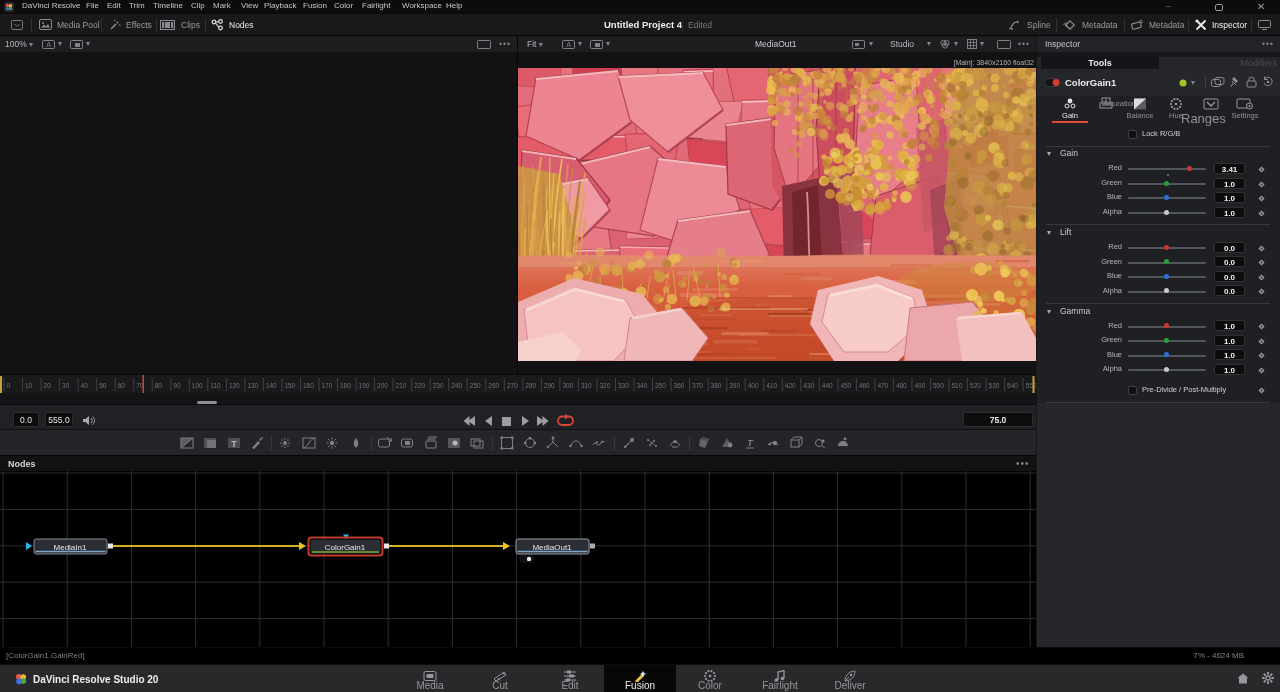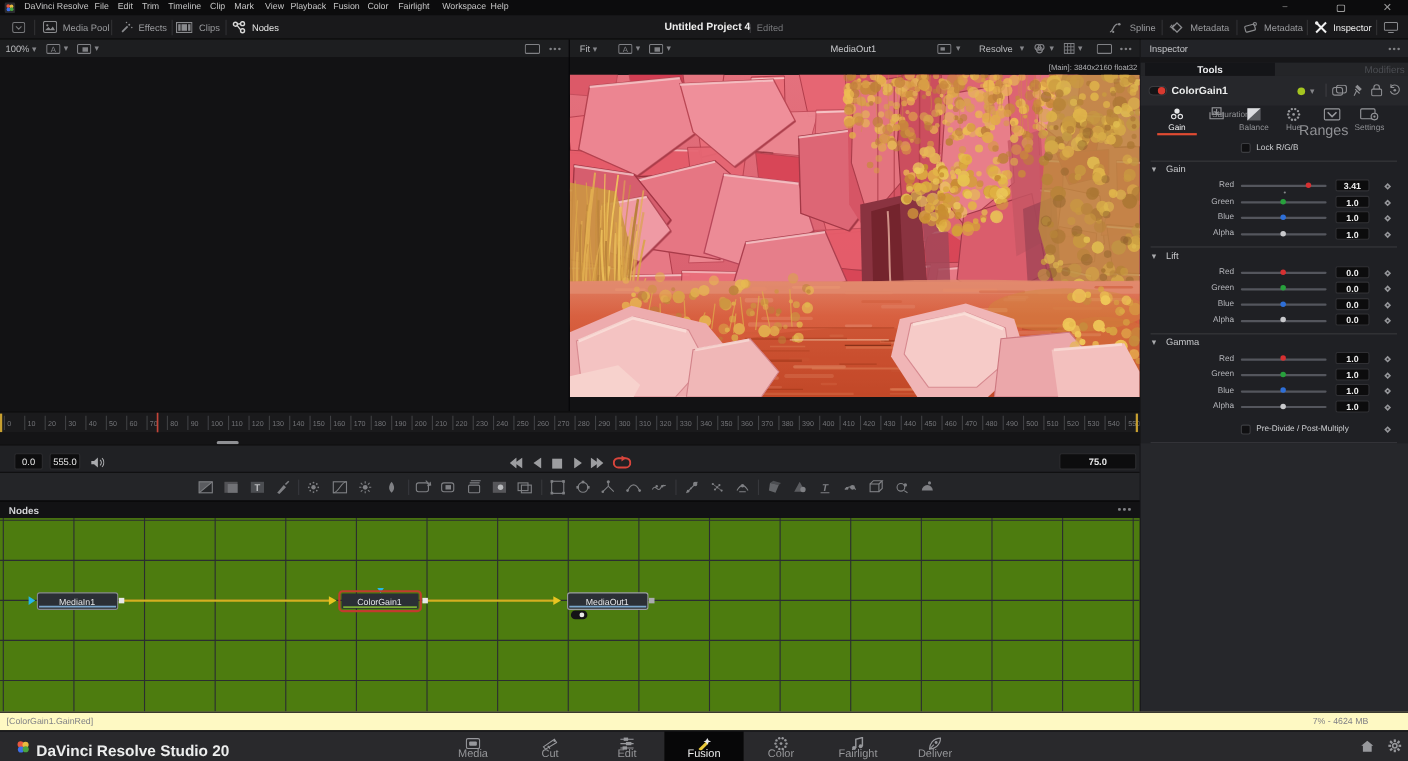--- a/index.html
+++ b/index.html
@@ -23,25 +23,25 @@
 #viewL{left:0;top:52px;width:517px;height:322px;background:#121214;}
 #viewR{left:518px;top:52px;width:518px;height:322px;background:#121214;}
 #vdiv{left:517px;top:36px;width:1px;height:338px;background:#060607;}
 
 #ruler{left:0;top:374px;width:1036px;height:19px;background:#1a1a1c;border-top:1px solid #0a0a0b;}
 #scrollstrip{left:0;top:393px;width:1036px;height:11px;background:#141416;}
 #transport{left:0;top:404px;width:1036px;height:25px;background:#202124;border-top:1px solid #0c0c0d;}
 .numbox{position:absolute;background:#0d0d0e;border:1px solid #2c2c2f;border-radius:2px;height:15px;line-height:14px;font-size:8.5px;color:#e8e8e8;text-align:center;}
 #fxbar{left:0;top:429px;width:1036px;height:26px;background:#242528;border-top:1px solid #101011;}
 #nodehead{left:0;top:455px;width:1036px;height:16px;background:#121214;border-top:1px solid #060607;}
-#canvas{left:0;top:471px;width:1036px;height:176px;background:#4d7c0f;}
+#canvas{left:0;top:471px;width:1036px;height:176px;background:#000000;}
 
 #inspector{left:1037px;top:52px;width:243px;height:465px;background:#1f2024;}
 
-#status{left:0;top:647px;width:1280px;height:17px;background:#fef9c3;border-top:1px solid #0a0a0b;font-size:8px;color:#808186;}
+#status{left:0;top:647px;width:1280px;height:17px;background:#000000;border-top:1px solid #0a0a0b;font-size:8px;color:#808186;}
 #navbar{left:0;top:664px;width:1280px;height:28px;background:#29292c;border-top:1px solid #0d0d0e;}
 </style>
 </head>
 <body>
 <div id="app">
 
 <div class="abs" id="menubar">
   <svg class="abs" style="left:4px;top:2px" width="10" height="10" viewBox="0 0 10 10">
         <rect x="0" y="0" width="10" height="10" rx="2" fill="#2a2a2e"></rect>
         <circle cx="3.5" cy="3.5" r="1.7" fill="#e8583f"></circle>
@@ -167,21 +167,21 @@
         <rect x="0.5" y="0.5" width="12" height="8" rx="1" fill="none" stroke="#808185"></rect>
         <rect x="5" y="3" width="5" height="4" fill="#808185"></rect>
       </svg>
   <span class="vtxt chev" style="left:606px">▾</span>
   <span class="vtxt" style="left:755px;color:#c9cacd">MediaOut1</span>
   <svg class="abs" style="left:852px;top:3.5px" width="13" height="9" viewBox="0 0 13 9">
         <rect x="0.5" y="0.5" width="12" height="8" rx="1" fill="none" stroke="#808185"></rect>
         <rect x="3" y="3" width="4" height="3" fill="#808185"></rect>
       </svg>
   <span class="vtxt chev" style="left:869px">▾</span>
-  <span class="vtxt" style="left:890px">Resolve</span>
+  <span class="vtxt" style="left:890px">Studio</span>
   <span class="vtxt chev" style="left:927px">▾</span>
   <svg class="abs" style="left:939px;top:3px" width="12" height="10" viewBox="0 0 12 10">
         <circle cx="4.5" cy="4" r="2.6" fill="none" stroke="#808185"></circle>
         <circle cx="7.5" cy="4" r="2.6" fill="none" stroke="#808185"></circle>
         <circle cx="6" cy="6.5" r="2.6" fill="none" stroke="#808185"></circle>
       </svg>
   <span class="vtxt chev" style="left:954px">▾</span>
   <svg class="abs" style="left:967px;top:3px" width="10" height="10" viewBox="0 0 10 10">
         <rect x="0.5" y="0.5" width="9" height="9" fill="none" stroke="#808185"></rect>
         <path d="M3.5 0.5 V9.5 M6.5 0.5 V9.5 M0.5 3.5 H9.5 M0.5 6.5 H9.5" stroke="#808185" stroke-width="0.8"></path>
@@ -1952,21 +1952,21 @@
   <span class="abs" style="right:36px;top:3px">7% - 4624 MB</span>
 </div>
 
 <div class="abs" id="navbar">
   <svg class="abs" style="left:14px;top:7px" width="14" height="14" viewBox="0 0 10 10">
         <circle cx="3.4" cy="3.4" r="2" fill="#e8583f"></circle>
         <circle cx="6.6" cy="3.6" r="2" fill="#e8b93f"></circle>
         <circle cx="3.6" cy="6.7" r="2" fill="#3f6fe8"></circle>
         <circle cx="6.7" cy="6.5" r="2" fill="#49a33f"></circle>
       </svg>
-  <span class="abs" style="left:33px;top:9px;font-size:14px;color:#eceded;font-weight:bold">DaVinci Resolve Studio 20</span>
+  <span class="abs" style="left:33px;top:9px;font-size:10px;color:#eceded;font-weight:bold">DaVinci Resolve Studio 20</span>
 <svg class="abs" style="left:423px;top:5px" width="14" height="12" viewBox="-7 -6 14 12">
         <rect x="-6" y="-4.5" width="12" height="9" rx="1.5" fill="none" stroke="#97989c"></rect>
         <rect x="-3.5" y="-2" width="7" height="4" rx="1" fill="#97989c"></rect>
       </svg>
 <div class="abs" style="left:390px;top:15px;width:80px;text-align:center;font-size:10px;color:#96979a">Media</div>
 <svg class="abs" style="left:493px;top:5px" width="14" height="12" viewBox="-7 -6 14 12">
         <path d="M-6 3 L4 -4 L6 -1 L-4 5 Z" fill="none" stroke="#97989c"></path>
         <path d="M-2 2 L0 4.5" stroke="#97989c"></path>
         <circle cx="4" cy="-2.5" r="1" fill="#97989c"></circle>
       </svg>

